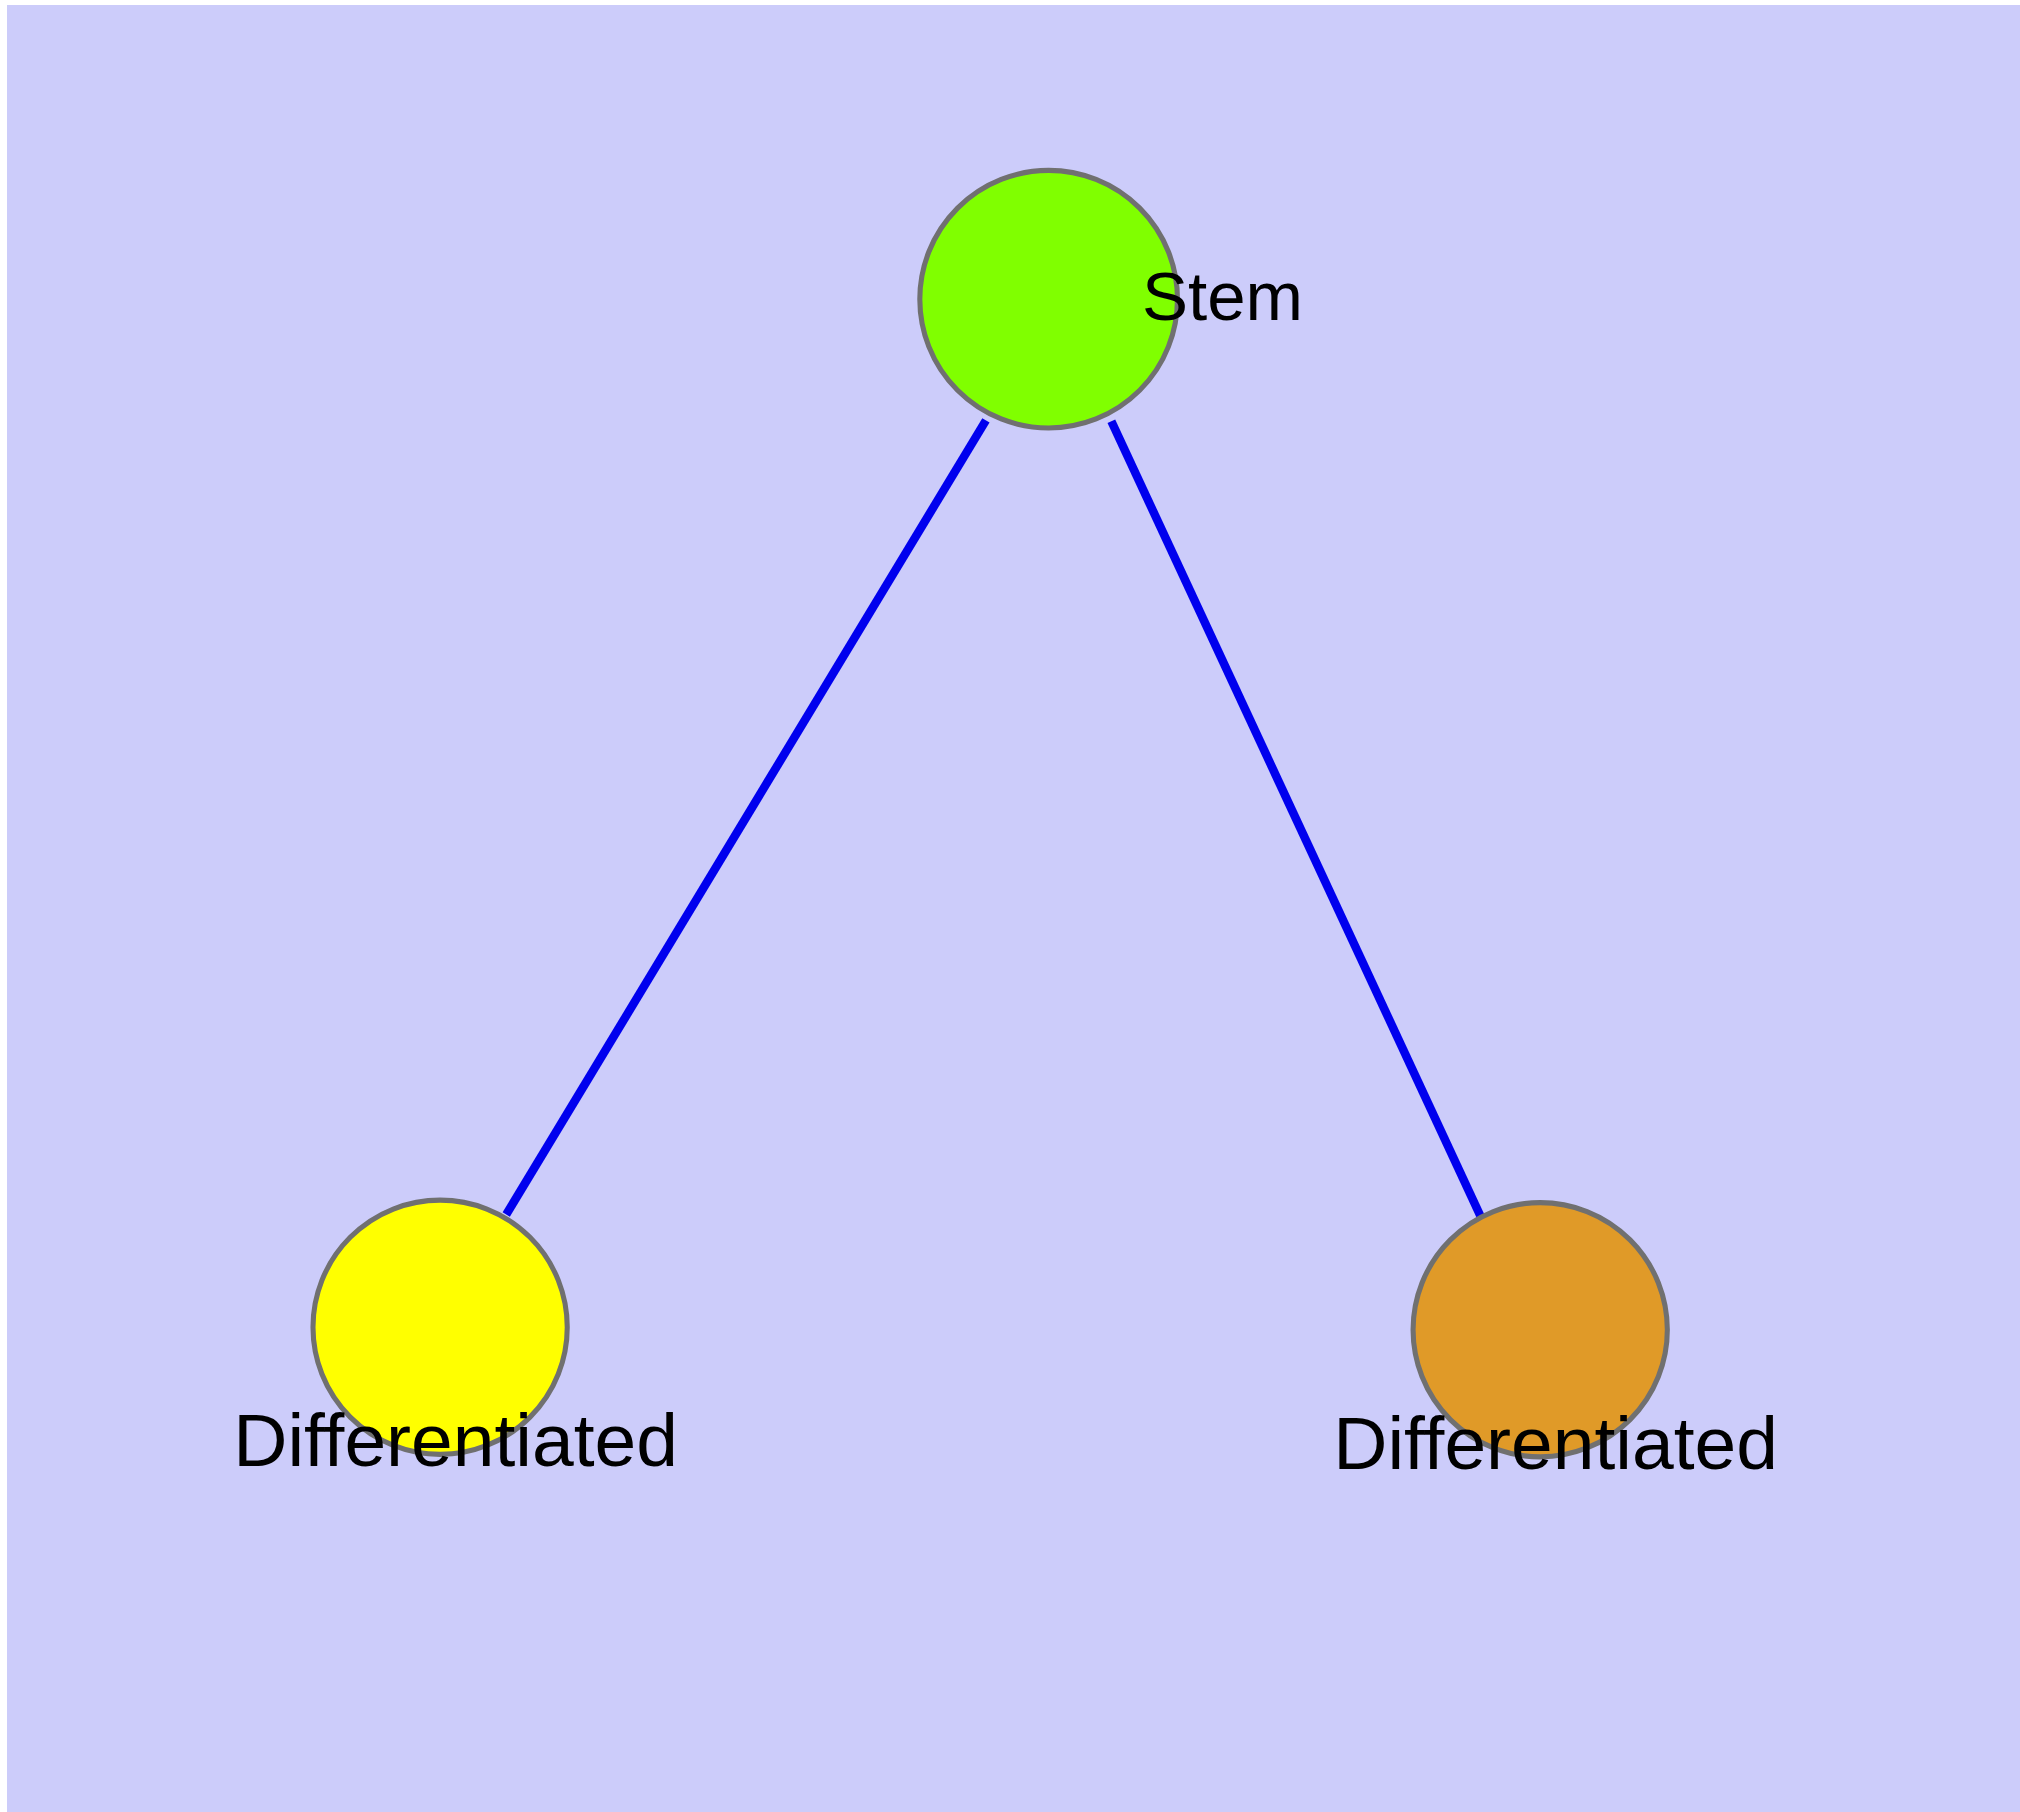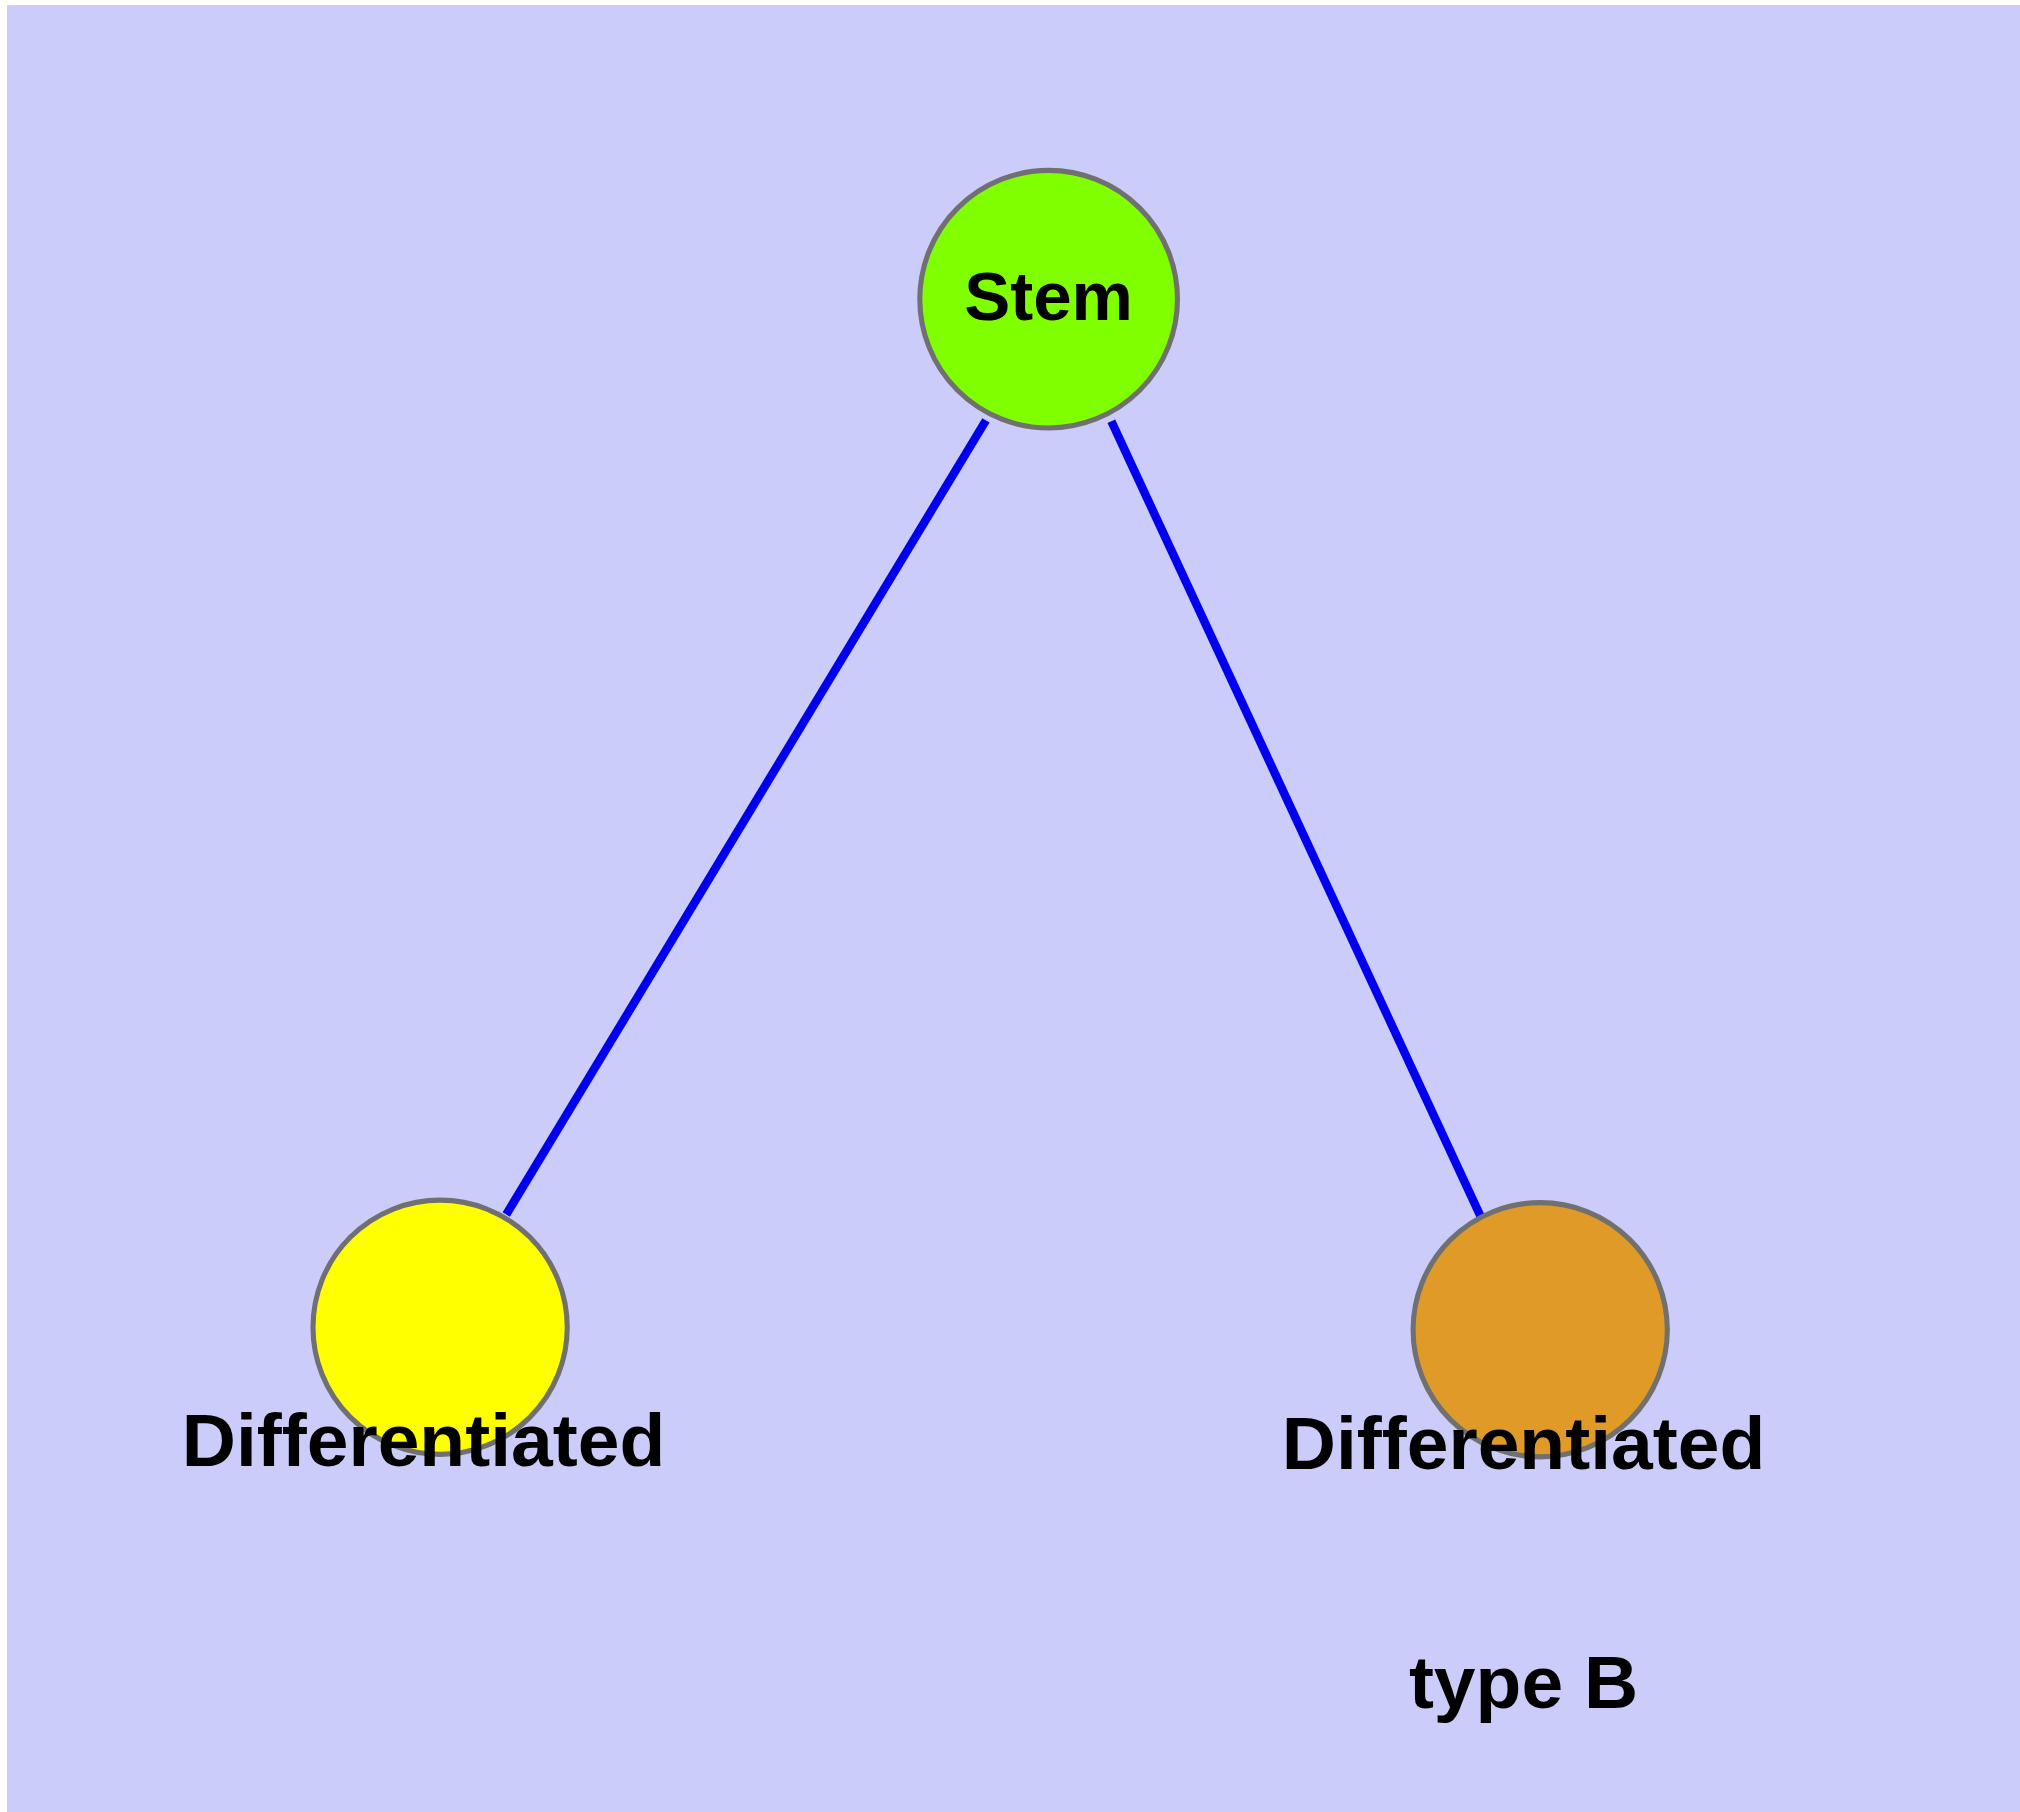--- a/index.html
+++ b/index.html
@@ -26,23 +26,23 @@
   }
   #graph-svg {
     position: absolute;
     left: 0;
     top: 0;
     width: 2021px;
     height: 1812px;
   }
   .node-label {
     position: absolute;
-    text-align: center;
+    text-align: right;
     color: #000000;
-    font-weight: bold;
+    font-weight: normal;
     line-height: 1.06;
     white-space: pre;
     pointer-events: none;
     font-family: "Liberation Sans", sans-serif;
   }
   #label-stem {
     font-size: 69px;
     left: 794px;
     top: 260px;
     width: 509px;
@@ -82,17 +82,16 @@
   </svg>
 
   <div class="node-label" id="label-stem">Stem</div>
 
   <div class="node-label" id="label-diff-a">
     <div>Differentiated</div>
   </div>
 
   <div class="node-label" id="label-diff-b">
     <div>Differentiated</div>
-    <div>type B</div>
   </div>
 
 </div>
 
 
 </body></html>

